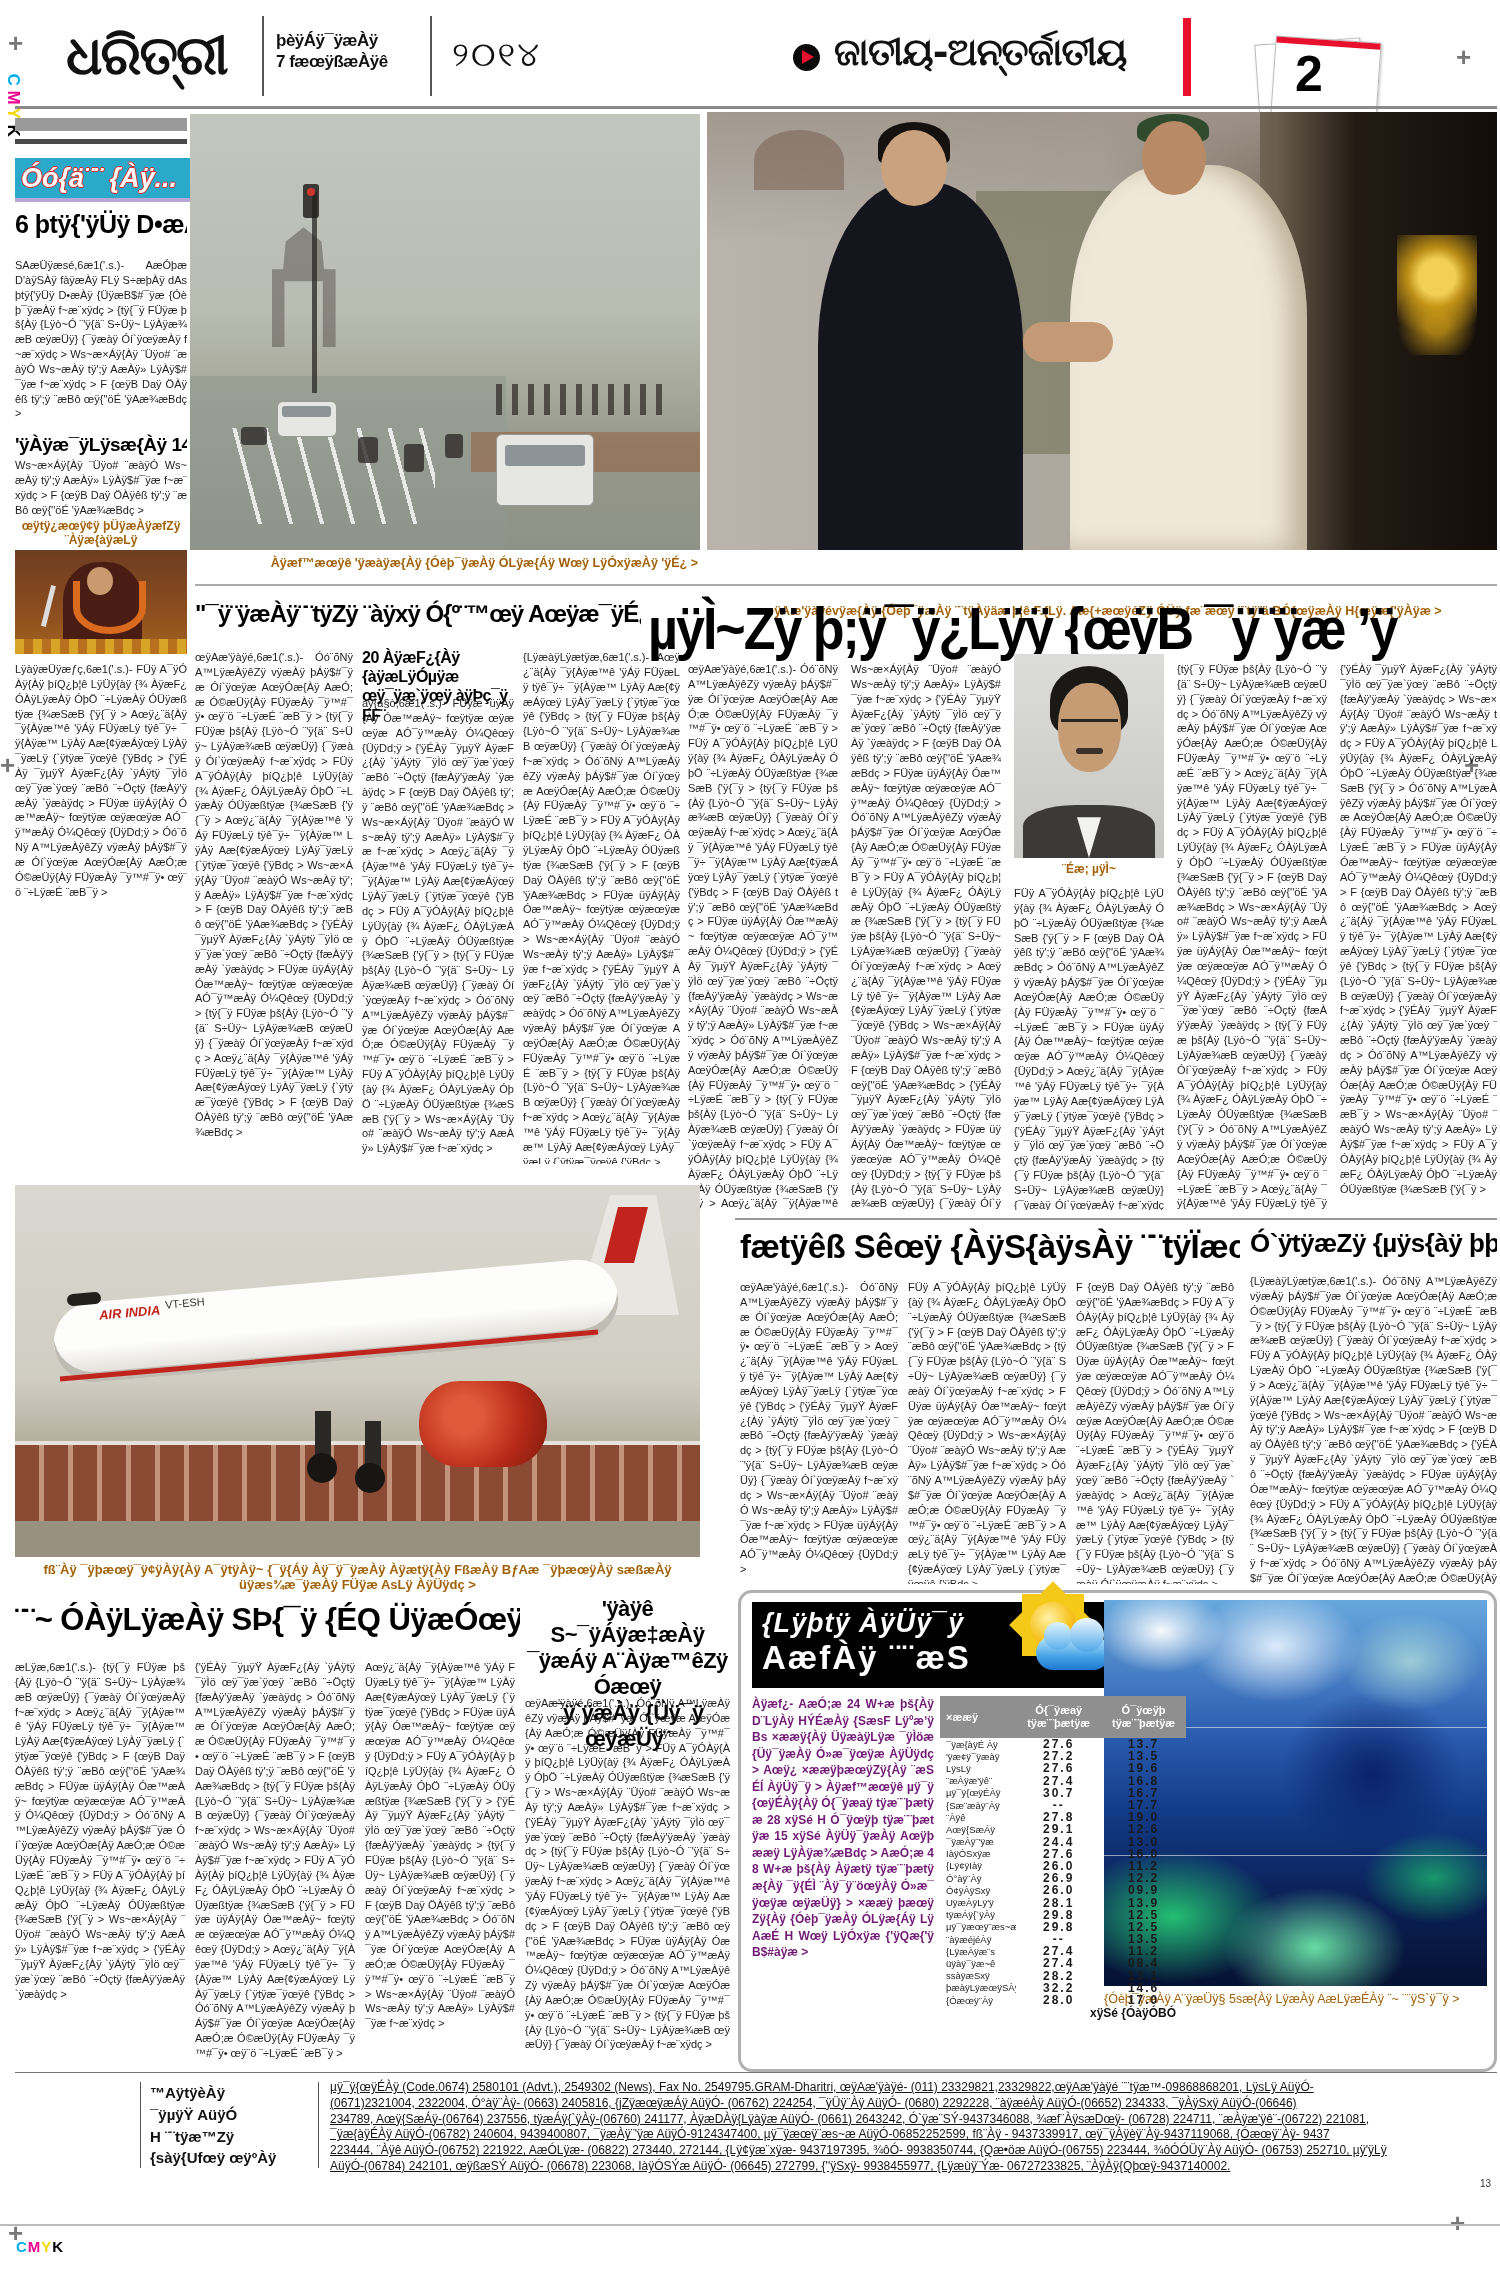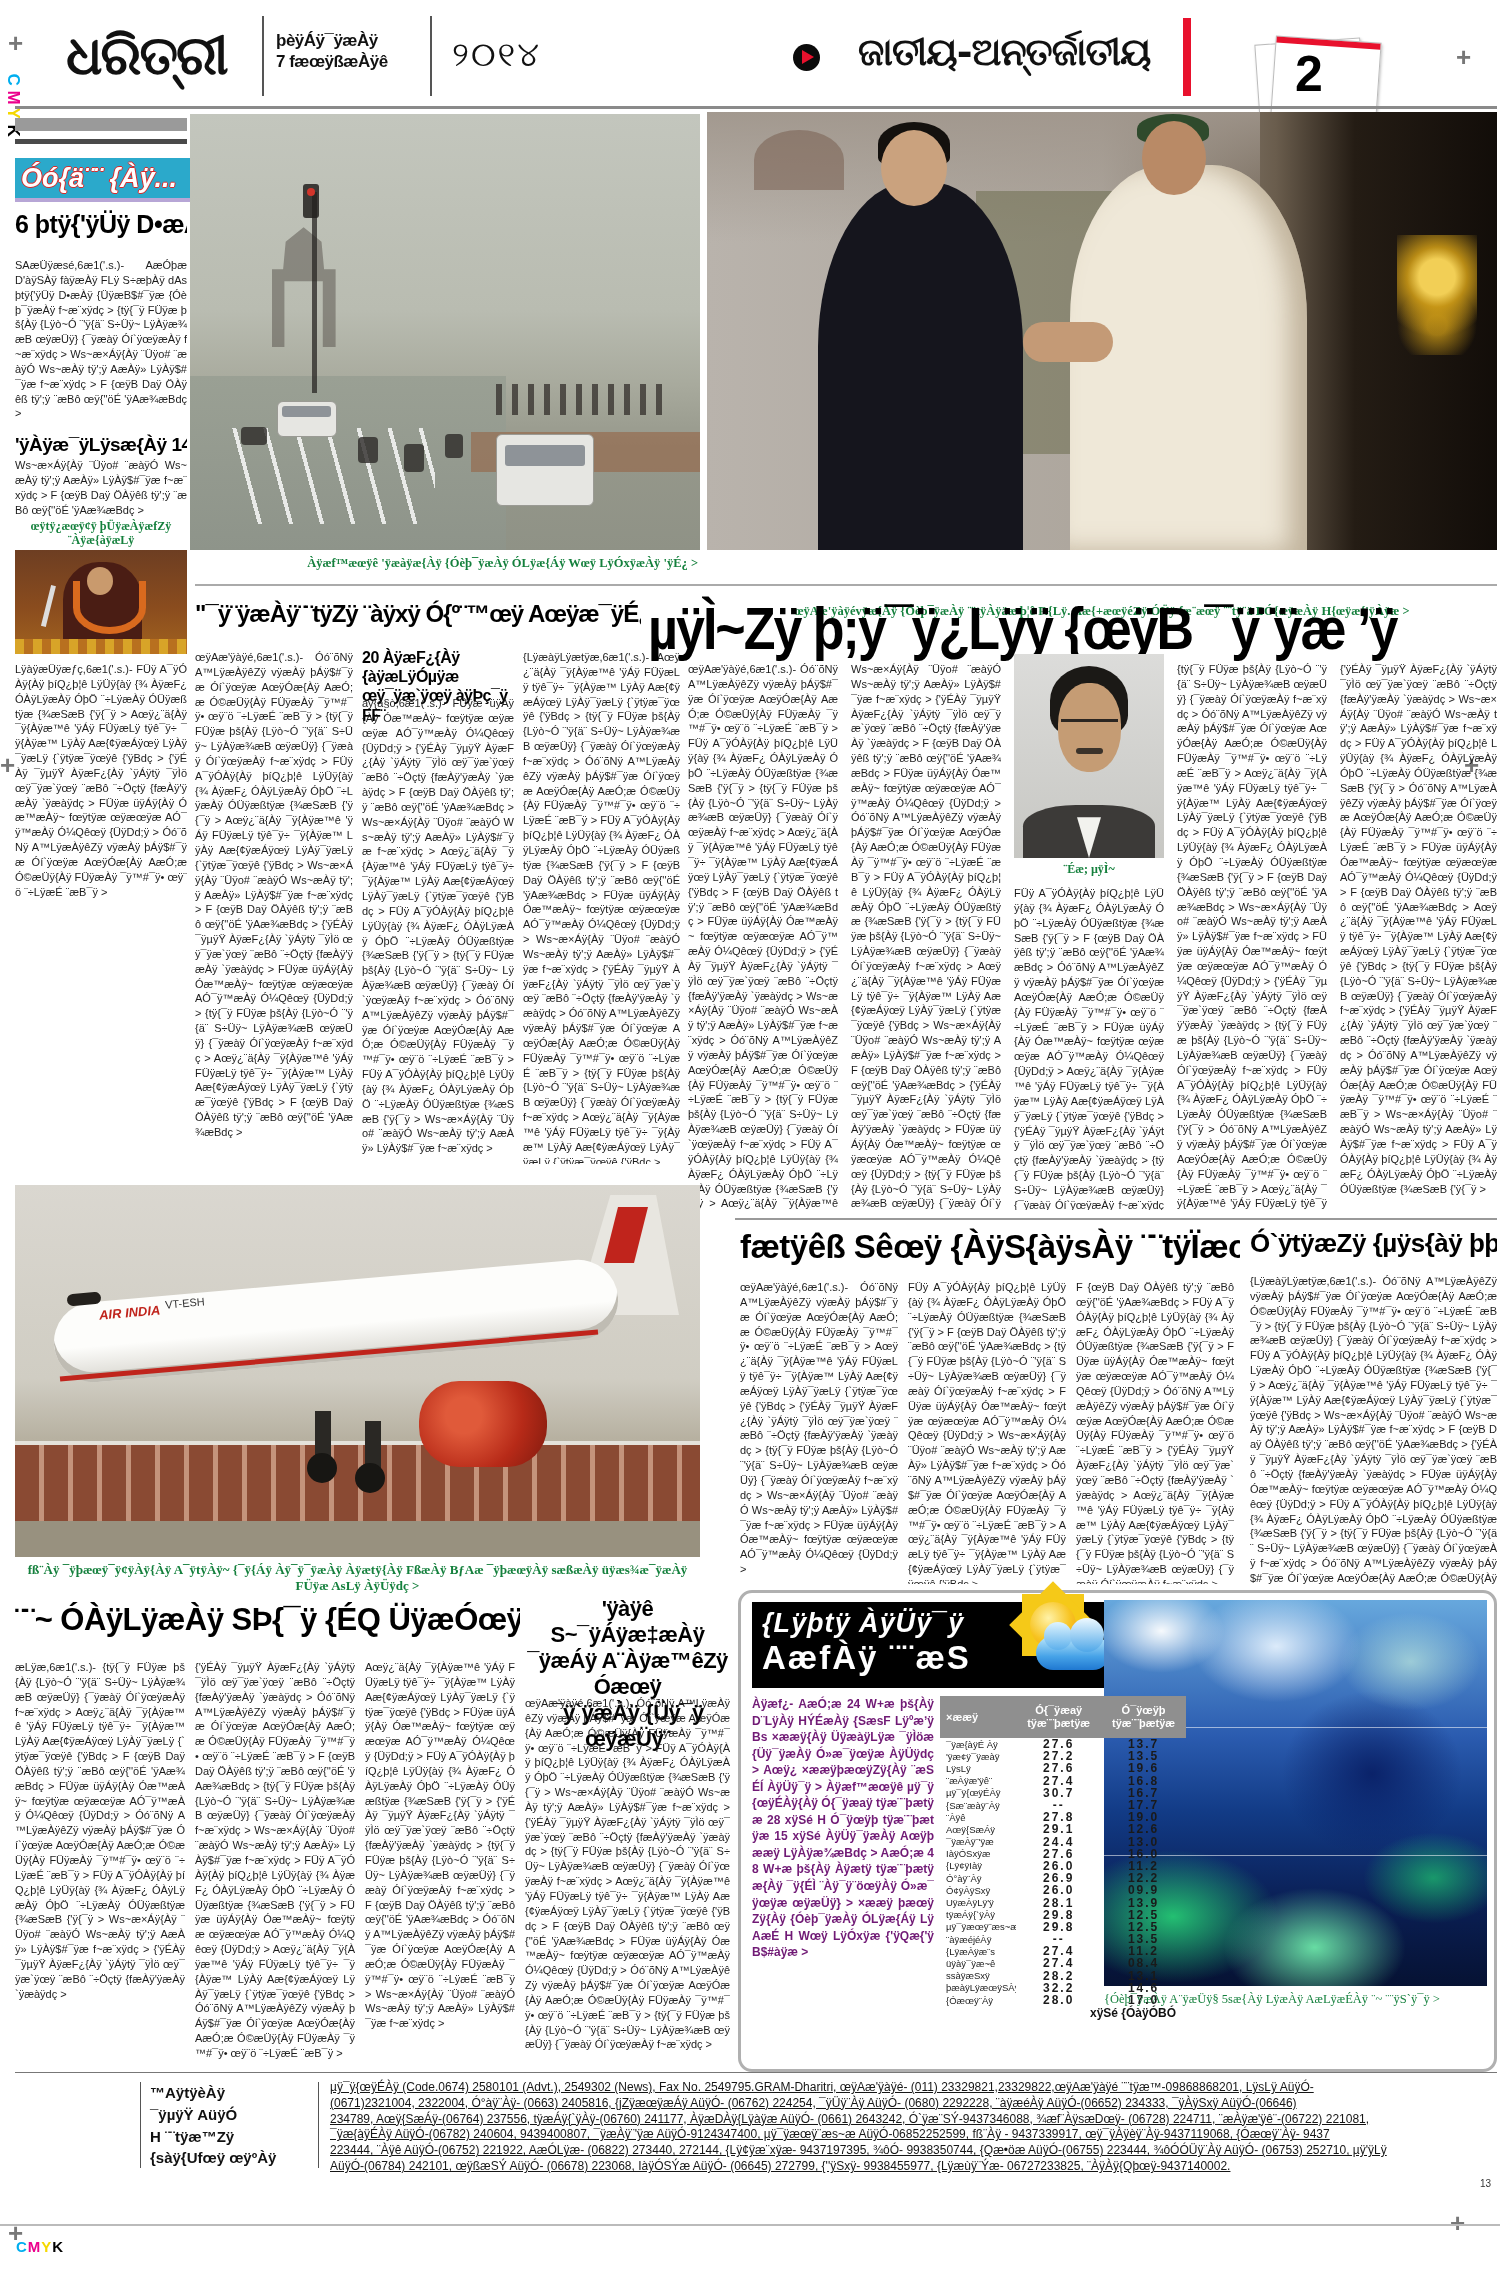--- a/index.html
+++ b/index.html
@@ -5,35 +5,35 @@
   html,body{margin:0;padding:0;background:#e9e9e9;}
   #page{position:relative;width:1500px;height:2270px;background:#fff;overflow:hidden;
         font-family:"Liberation Sans",sans-serif;color:#111;}
   .abs{position:absolute;}
   .crop{position:absolute;color:#777;font-size:26px;font-weight:bold;line-height:1;}
   
   .logo{font-family:"DejaVu Sans",sans-serif;font-size:54px;font-weight:bold;letter-spacing:-2px;}
   .vline{background:#555;}
   .dateline{font-size:17px;font-weight:bold;line-height:1.25;letter-spacing:-0.5px;}
   .year{font-family:"DejaVu Sans",sans-serif;font-size:34px;letter-spacing:2px;}
-  .section-title{font-family:"DejaVu Sans",sans-serif;font-size:38px;font-weight:bold;letter-spacing:-1px;margin-left:24px;}
+  .section-title{font-family:"DejaVu Sans",sans-serif;font-size:38px;font-weight:bold;letter-spacing:-1px;}
   .bullet{width:27px;height:27px;border-radius:50%;background:#0b0b0b;position:relative;}
   .bullet:after{content:"";position:absolute;left:9px;top:6px;border-left:12px solid #e8112d;
     border-top:7px solid transparent;border-bottom:7px solid transparent;}
   .redbar{background:#e8112d;}
   .pageicon{position:relative;}
   .pg{position:absolute;background:#fff;border:1px solid #bbb;box-shadow:1px 2px 3px rgba(0,0,0,.25);}
   .pg1{width:104px;height:78px;left:14px;top:4px;transform:rotate(-4deg);}
   .pg2{width:104px;height:78px;left:30px;top:2px;transform:rotate(4deg);}
   .pg2:before{content:"";position:absolute;left:0;top:0;width:100%;height:6px;background:#e8112d;}
   .pgnum{position:absolute;left:52px;top:8px;font-size:50px;font-weight:bold;color:#000;}
   
   .bodytxt{font-size:11px;line-height:1.35;text-align:justify;color:#1c1c1c;overflow:hidden;word-break:break-all;}
   .colhead{font-weight:bold;color:#000;letter-spacing:-0.5px;overflow:hidden;white-space:nowrap;}
-  .caption{font-size:12.5px;font-weight:bold;color:#15803d;font-family:Liberation Serif, serif;}
+  .caption{font-size:12.5px;font-weight:bold;color:#a16207;}
   
   .banner{background:#2ba9cb;border-bottom:4px solid #b7a6d6;color:#fff;font-style:italic;
     font-size:27px;font-weight:bold;line-height:40px;padding-left:6px;overflow:hidden;white-space:nowrap;
     text-shadow:-1px 0 #d92b2b,1px 0 #d92b2b,0 -1px #d92b2b,0 1px #d92b2b;}
   
   .ph{overflow:hidden;position:absolute;}
   .fog{background:linear-gradient(180deg,#c3c6bd 0%,#b9bcb1 45%,#a8aa9d 62%,#96988b 76%,#8f9286 100%);}
   .fog .road{position:absolute;left:0;bottom:0;width:62%;height:40%;
      background:linear-gradient(180deg,#9aa094,#8e948a);}
   .fog .dash{position:absolute;left:8%;bottom:6%;width:40%;height:22%;

